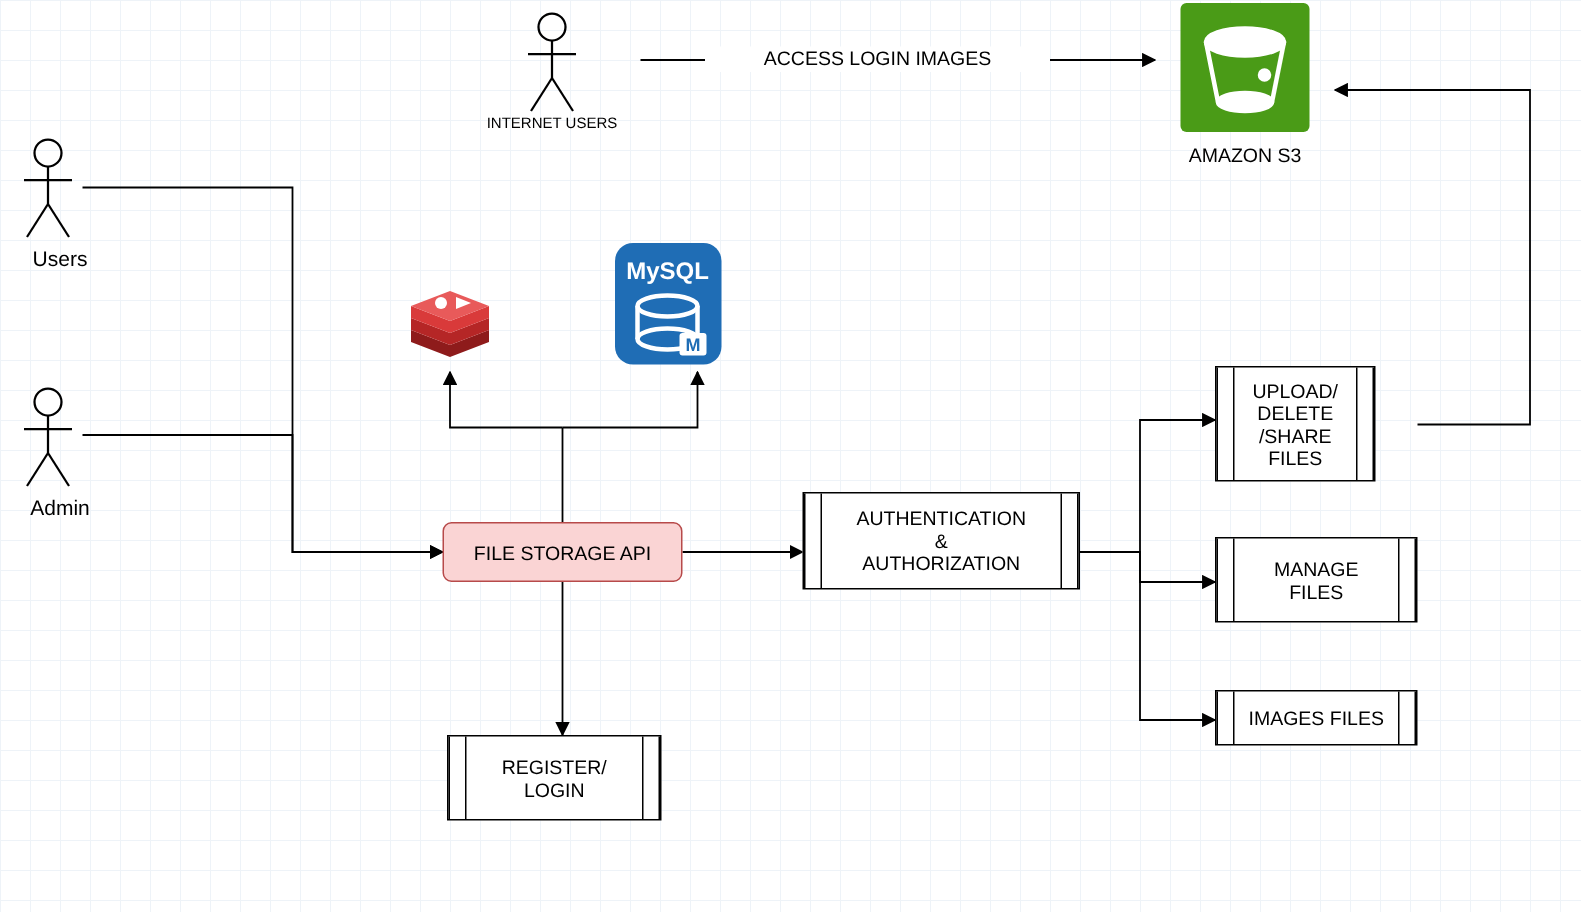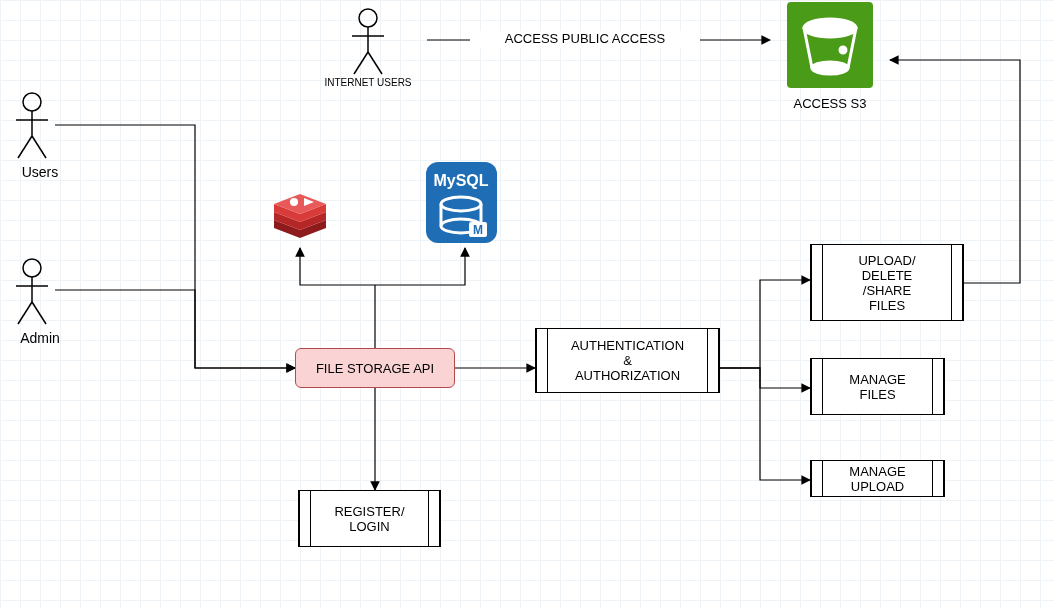--- a/index.html
+++ b/index.html
@@ -114,50 +114,50 @@
       <circle cx="22" cy="10" r="9"></circle>
       <line x1="22" y1="19" x2="22" y2="44"></line>
       <line x1="6" y1="28" x2="38" y2="28"></line>
       <line x1="22" y1="44" x2="8" y2="66"></line>
       <line x1="22" y1="44" x2="36" y2="66"></line>
     </g>
   </svg>
   <div class="label" style="font-size:10px;">INTERNET USERS</div>
 </div>
 
-<div class="abs label" style="left:470px; top:31px; width:230px; background:#fff; font-size:13px;">ACCESS PUBLIC ACCESS</div>
+<div class="abs label" style="left:470px; top:31px; width:230px; background:#fff; font-size:13px;">ACCESS LOGIN IMAGES</div>
 
 <div class="abs" style="left:775px; top:0px; width:110px; text-align:center;">
   <svg width="90" height="90" viewBox="0 0 90 90" style="display:block;margin:0 auto;">
     <rect x="2" y="2" width="86" height="86" rx="4" fill="#4a9b17"></rect>
     <g stroke="#fff" stroke-width="3" fill="none" stroke-linecap="round">
       <ellipse cx="45" cy="28" rx="26" ry="9" fill="#fff"></ellipse>
       <path d="M19 28 L27 68"></path>
       <path d="M71 28 L63 68"></path>
       <ellipse cx="45" cy="68" rx="18" ry="6" fill="#fff"></ellipse>
       <circle cx="58" cy="50" r="3" fill="#fff"></circle>
     </g>
   </svg>
-  <div class="label" style="margin-top:6px;font-size:13px;">ACCESS S3</div>
+  <div class="label" style="margin-top:6px;font-size:13px;">AMAZON S3</div>
 </div>
 
 <div class="abs" style="left:268px; top:182px;">
   <svg width="64" height="64" viewBox="0 0 64 64">
     <g>
       <path d="M6 38 L32 48 L58 38 L58 46 L32 56 L6 46 Z" fill="#8e1b1b"></path>
       <path d="M6 30 L32 40 L58 30 L58 38 L32 48 L6 38 Z" fill="#b52626"></path>
       <path d="M6 22 L32 32 L58 22 L58 30 L32 40 L6 30 Z" fill="#d93a3a"></path>
       <path d="M6 22 L32 12 L58 22 L32 32 Z" fill="#e85a5a"></path>
       <circle cx="26" cy="20" r="4" fill="#fff"></circle>
       <path d="M36 16 L46 20 L36 24 Z" fill="#fff"></path>
     </g>
   </svg>
 </div>
 
-<div class="abs" style="left:424px; top:160px;">
+<div class="abs" style="left:408px; top:160px;">
   <svg width="75" height="85" viewBox="0 0 75 85">
     <rect x="2" y="2" width="71" height="81" rx="12" fill="#1f6db5"></rect>
     <text x="37" y="26" fill="#fff" font-size="16" font-weight="bold" text-anchor="middle" font-family="Arial">MySQL</text>
     <g stroke="#fff" stroke-width="3" fill="none">
       <ellipse cx="37" cy="44" rx="20" ry="7"></ellipse>
       <path d="M17 44 L17 66"></path>
       <path d="M57 44 L57 66"></path>
       <ellipse cx="37" cy="66" rx="20" ry="7"></ellipse>
     </g>
     <rect x="45" y="62" width="18" height="15" rx="2" fill="#fff"></rect>
@@ -173,27 +173,27 @@
   <span>AUTHENTICATION
 &amp;
 AUTHORIZATION</span>
 </div>
 
 <div class="abs box with-bars" style="left:298px; top:490px; width:143px; height:57px; white-space:pre-line;">
   <span>REGISTER/
 LOGIN</span>
 </div>
 
-<div class="abs box with-bars" style="left:810px; top:244px; width:154px; height:77px; white-space:pre-line;">
+<div class="abs box with-bars" style="left:810px; top:244px; width:107px; height:77px; white-space:pre-line;">
   <span>UPLOAD/
 DELETE
 /SHARE
 FILES</span>
 </div>
 
 <div class="abs box with-bars" style="left:810px; top:358px; width:135px; height:57px; white-space:pre-line;">
   <span>MANAGE
 FILES</span>
 </div>
 
 <div class="abs box with-bars" style="left:810px; top:460px; width:135px; height:37px;">
-  <span>MANAGE UPLOAD</span>
+  <span>IMAGES FILES</span>
 </div>
 
 </body></html>

